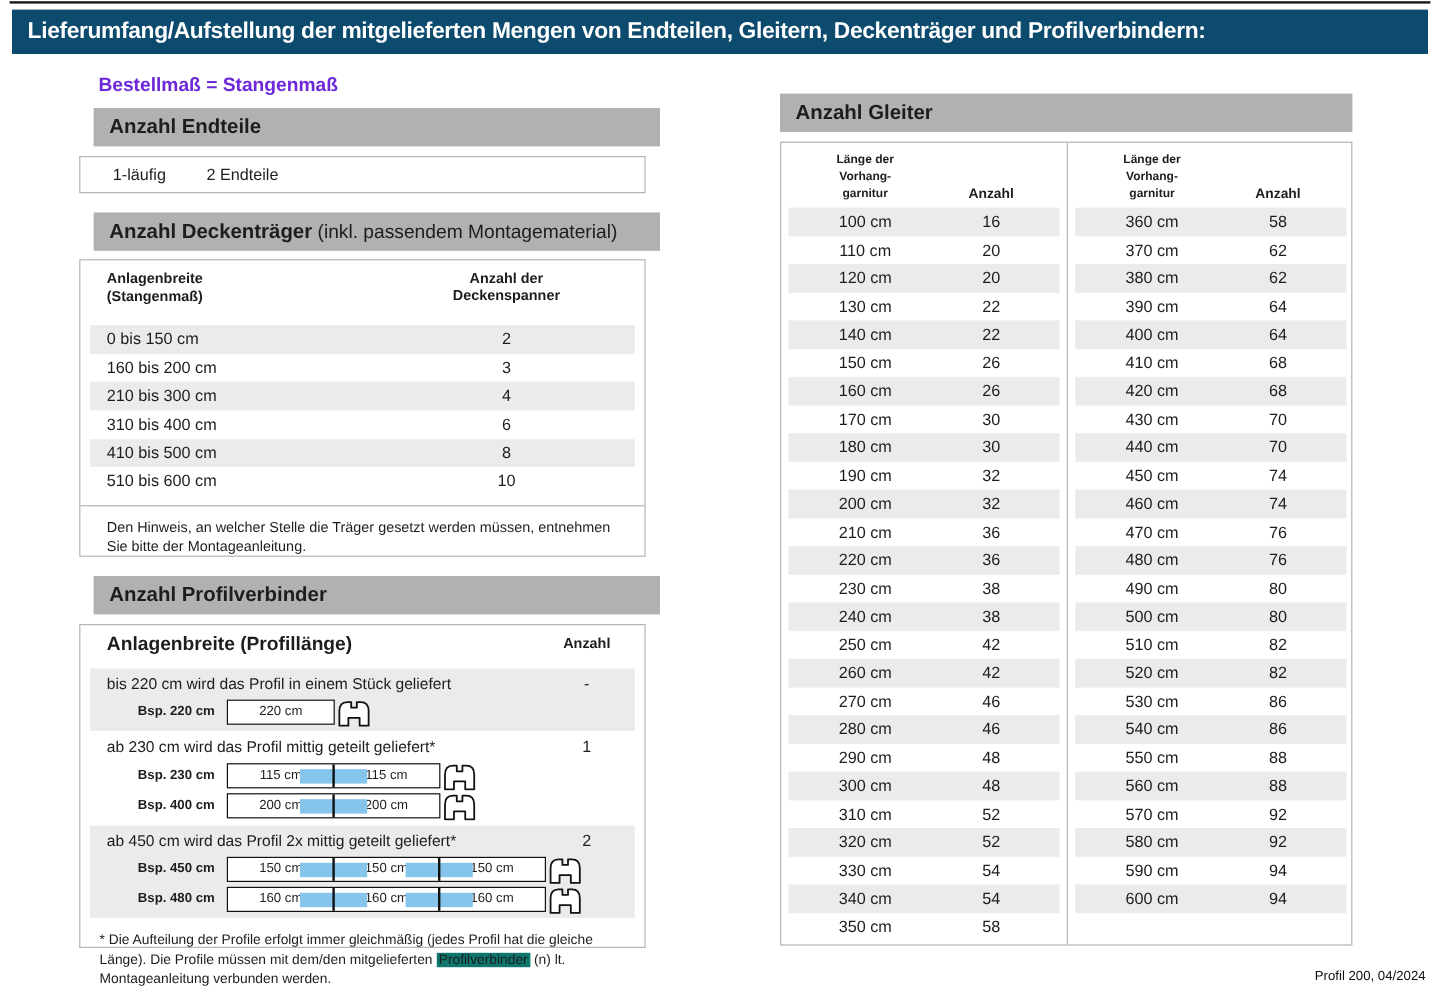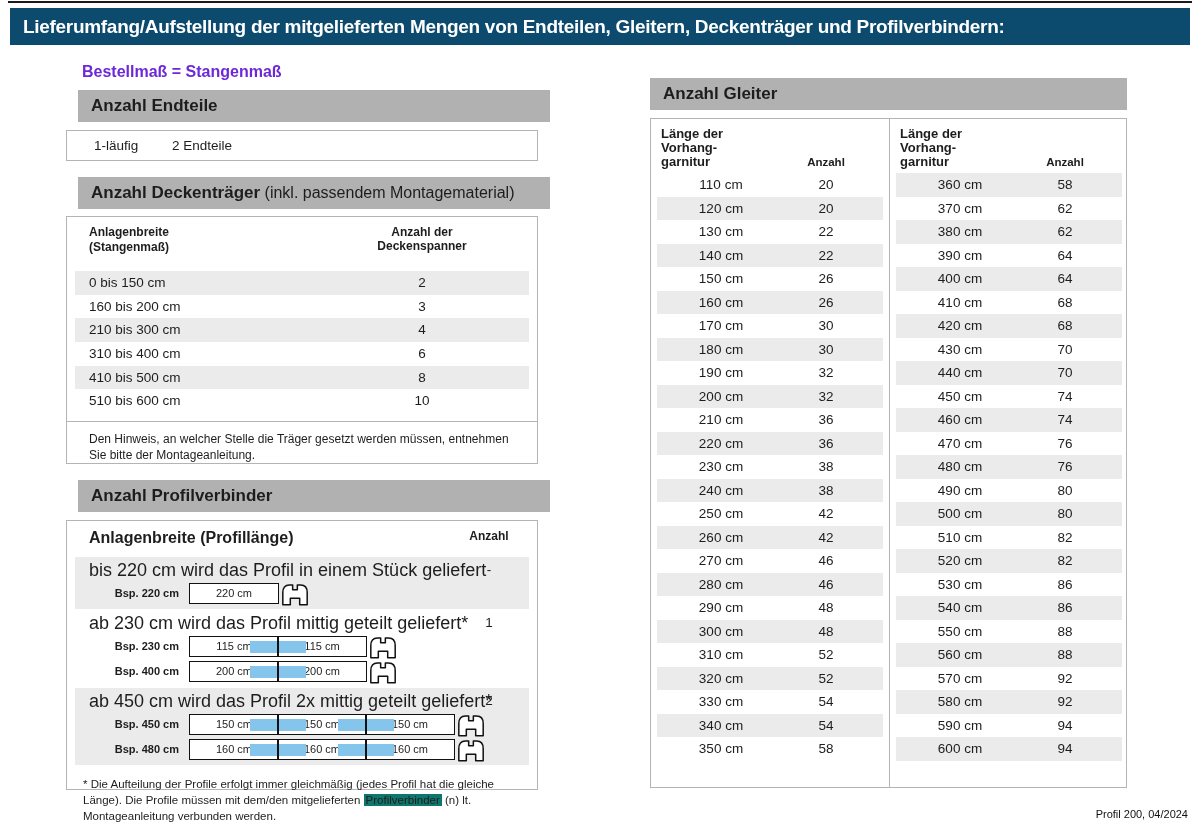--- a/index.html
+++ b/index.html
@@ -42,41 +42,41 @@
   .deck-note{margin-top:8px;border-top:1px solid #b4b4b4;padding:9px 26px 0 22px;font-size:12px;line-height:16px;}
 
   
   #prof-box{top:520px;height:270px;}
   .prof-head{position:relative;height:28px;padding-top:8px;}
   .prof-head .ph1{position:absolute;left:22px;top:8px;font-size:16px;font-weight:700;}
   .prof-head .ph2{position:absolute;left:390px;top:8px;width:64px;text-align:center;font-size:12px;font-weight:700;}
   .pblock{position:relative;padding:2px 0;margin-bottom:1px;}
   .pblock.shaded::before{content:"";position:absolute;left:8px;right:8px;top:0;bottom:0;background:#ebebeb;}
   .prow{position:relative;height:22px;line-height:22px;}
-  .ptext{position:relative;padding-left:22px;font-size:18px;}
+  .ptext{position:relative;padding-left:22px;font-size:13px;}
   .pcount{position:absolute;left:390px;top:0;width:64px;text-align:center;font-size:13.5px;}
   .pex{position:relative;height:24px;margin:1px 0;}
   .plabel{position:absolute;left:0;top:0;width:112px;text-align:right;font-size:11px;font-weight:700;line-height:22px;}
   .pbar{position:absolute;left:122px;top:1px;height:19px;border:1.5px solid #111;background:#fff;display:flex;box-sizing:content-box;}
   .pseg{flex:0 0 88px;text-align:center;line-height:19px;font-size:11px;position:relative;}
   .jblue{position:absolute;top:4px;height:12px;width:56px;background:#85c5ec;}
   .jline{position:absolute;top:0;bottom:0;width:1.5px;background:#111;}
   .picon{position:absolute;top:-1px;}
   .prof-foot{position:relative;margin-top:4px;padding:7px 14px 0 16px;font-size:11.5px;line-height:16px;}
   .hl{background:#0f766e;padding:0 2px;}
 
   
   #gleiter-bar{left:650px;width:477px;top:78px;}
   #gleiter-box{left:650px;width:477px;top:118px;height:670px;}
   .gdivider{position:absolute;left:238px;top:0;bottom:0;width:1px;background:#b4b4b4;}
   .ghalf{position:absolute;top:0;width:238px;height:670px;}
   .ghalf.left{left:0;}
   .ghalf.right{left:239px;}
   .ghead{position:relative;height:54px;}
-  .gh1{position:absolute;left:10px;top:8px;width:120px;text-align:left;font-size:13px;font-weight:700;line-height:14px;}
+  .gh1{position:absolute;left:10px;top:8px;width:120px;text-align:center;font-size:10px;font-weight:700;line-height:14px;}
   .gh1 span{display:block;}
   .gh2{position:absolute;left:130px;bottom:5px;width:90px;text-align:center;font-size:11.5px;font-weight:700;}
   .grow{position:relative;height:23.5px;line-height:23.5px;font-size:13.5px;}
   .grow.stripe::before{content:"";position:absolute;left:6px;right:6px;top:0;bottom:0;background:#ebebeb;}
   .grow .g1{position:absolute;left:10px;width:120px;text-align:center;}
   .grow .g2{position:absolute;left:130px;width:90px;text-align:center;}
   .footer{position:absolute;top:808px;right:12px;font-size:11px;color:#111;}
 </style>
 </head>
 <body>
@@ -211,20 +211,24 @@
   <div class="ghalf left">
     <div class="ghead">
       <div class="gh1">
         <span>Länge der</span>
         <span>Vorhang-</span>
         <span>garnitur</span>
       </div>
       <div class="gh2">Anzahl</div>
     </div>
     <div id="gleiter-left">
+        <div class="grow stripe">
+          <span class="g1">100 cm</span>
+          <span class="g2">16</span>
+        </div>
         <div class="grow">
           <span class="g1">110 cm</span>
           <span class="g2">20</span>
         </div>
         <div class="grow stripe">
           <span class="g1">120 cm</span>
           <span class="g2">20</span>
         </div>
         <div class="grow">
           <span class="g1">130 cm</span>

